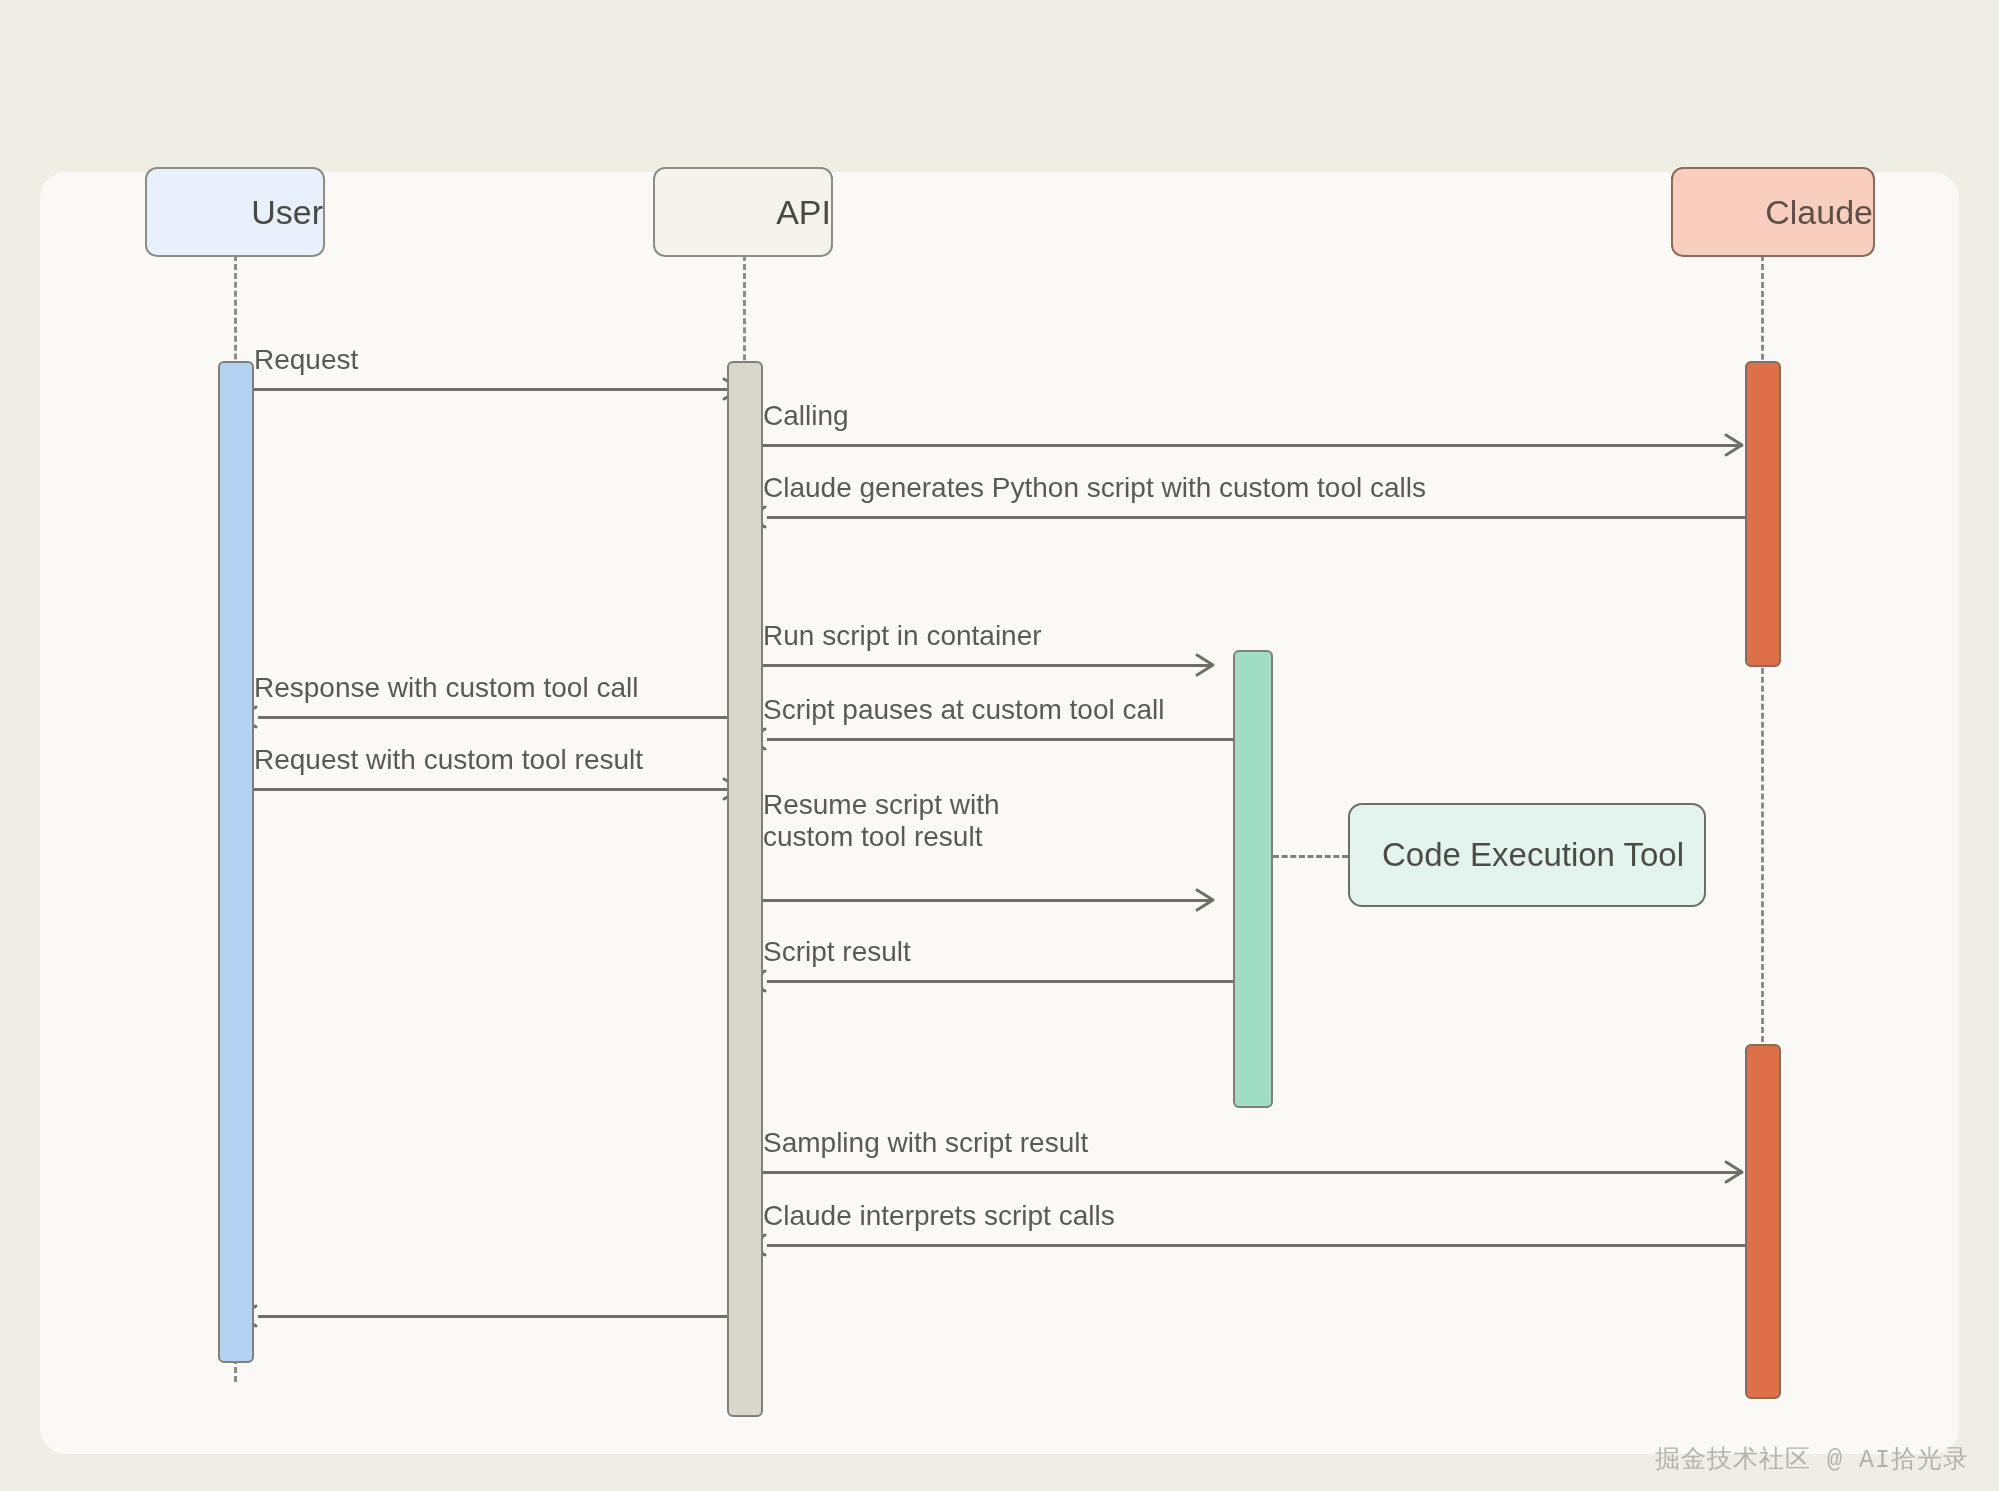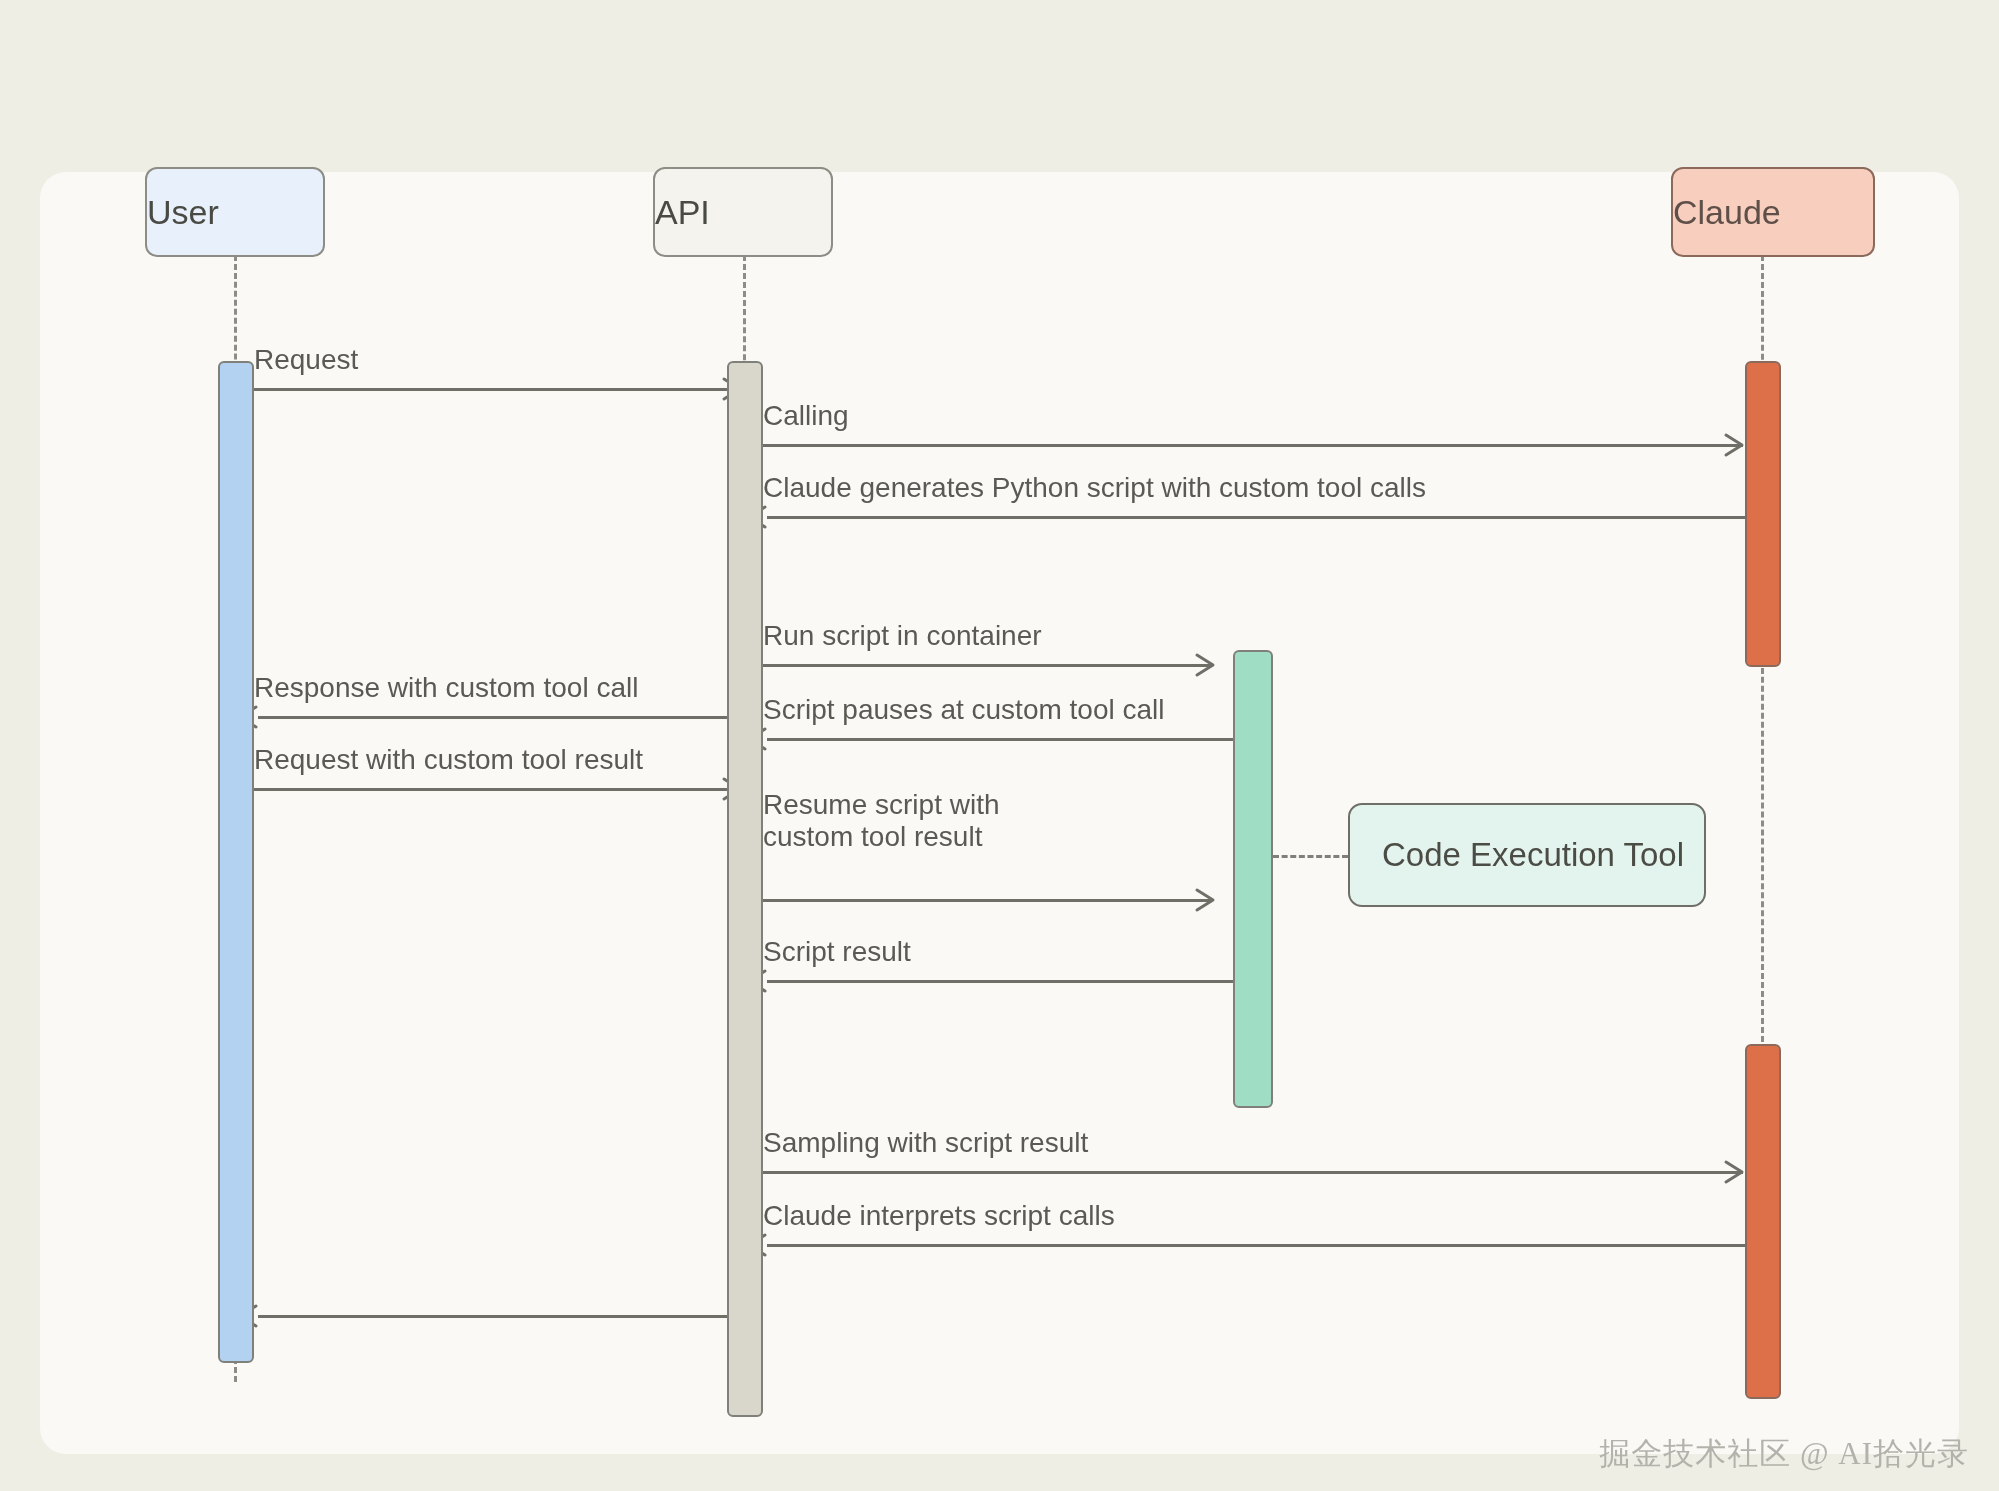--- a/index.html
+++ b/index.html
@@ -46,21 +46,21 @@
     border-left: 3px dashed #8d8d86;
     z-index: 1;
   }
   
   .participant {
     position: absolute;
     box-sizing: border-box;
     border-radius: 12px;
     display: flex;
     align-items: center;
-    justify-content: flex-start;
+    justify-content: flex-end;
     font-size: 34px;
     color: #4a4a44;
     z-index: 4;
     font-family: "Liberation Sans", sans-serif;
   }
   .p-user   { background: #e8f0fb; border: 2.5px solid #8d8d86; }
   .p-api    { background: #f4f3ee; border: 2.5px solid #8d8d86; }
   .p-claude { background: #f8cebf; border: 2.5px solid #8b6a5c; color:#5e4f48; }
   
   .activation {
@@ -117,24 +117,24 @@
     color: #5a5a54;
     z-index: 2;
     font-family: "Liberation Sans", sans-serif;
     white-space: pre-line;
   }
   
   #watermark {
     position: absolute;
     right: 30px;
     bottom: 16px;
-    font-size: 31px;
+    font-size: 25px;
     color: #b3b2ab;
     letter-spacing: 1px;
-    font-family: Liberation Serif, serif;
+    font-family: Liberation Mono, monospace;
     z-index: 6;
     margin-left: 32px;
   }
 </style>
 </head>
 <body>
 
 <div id="page">
 
 

